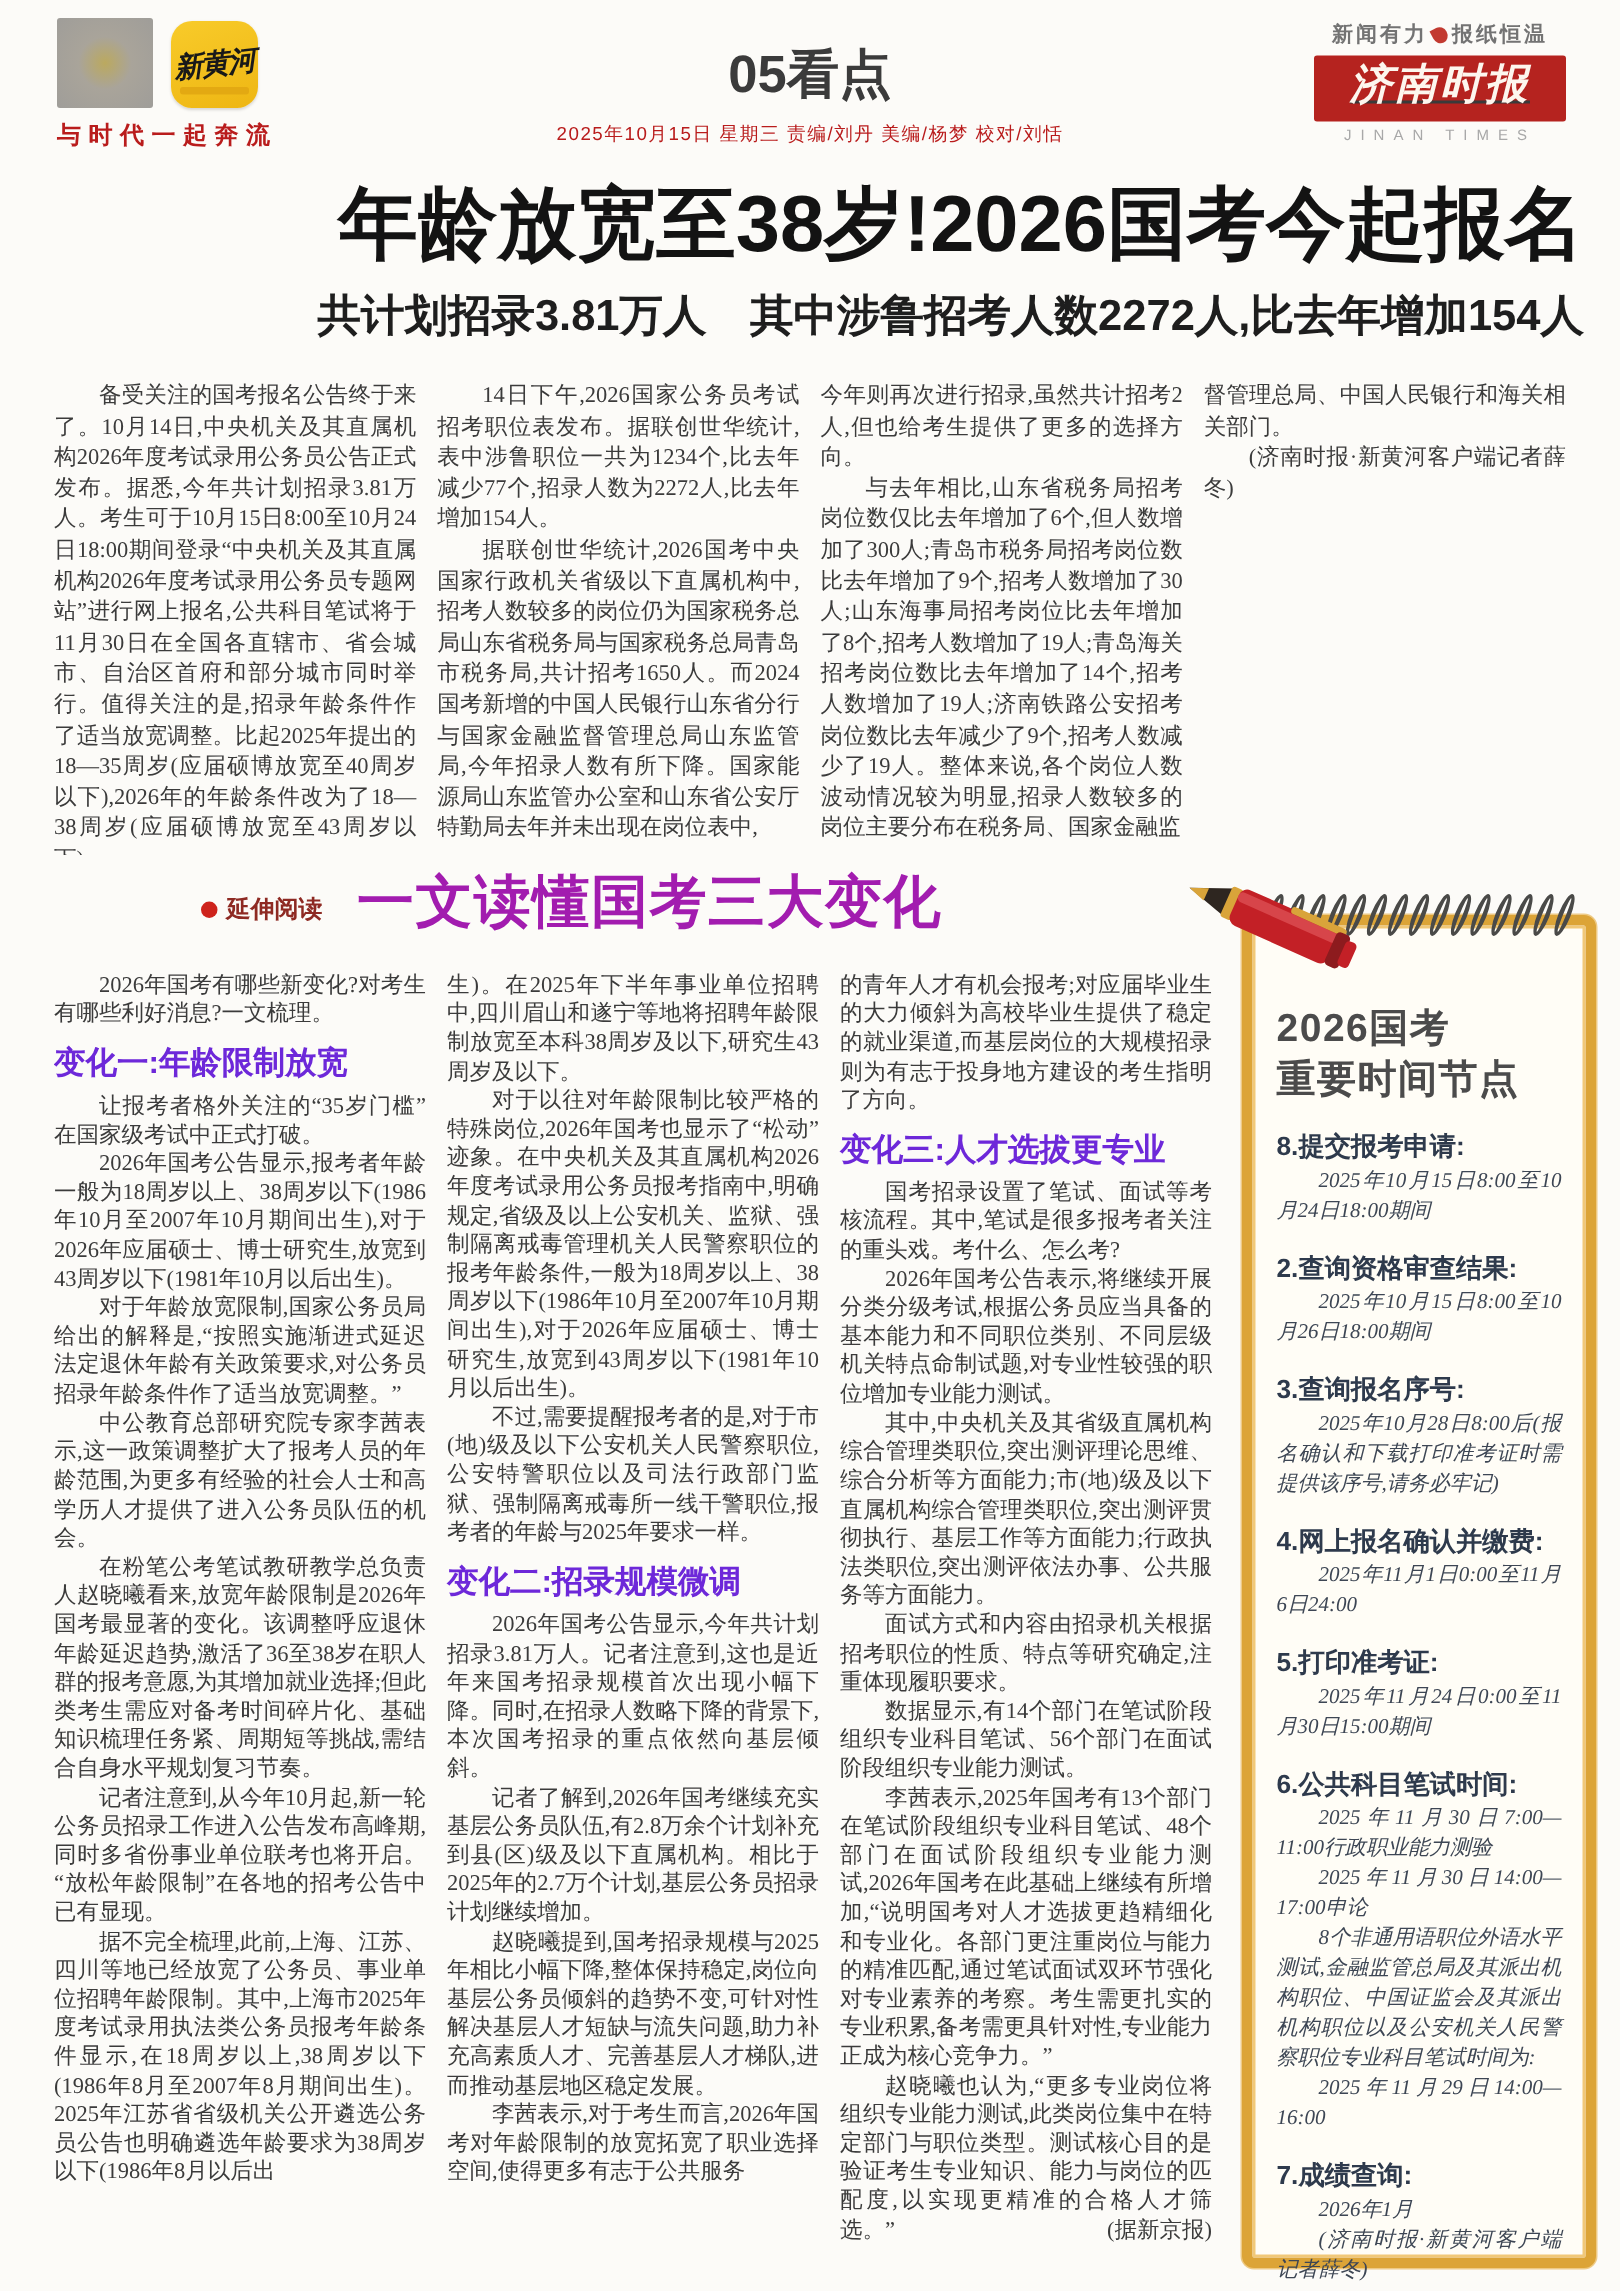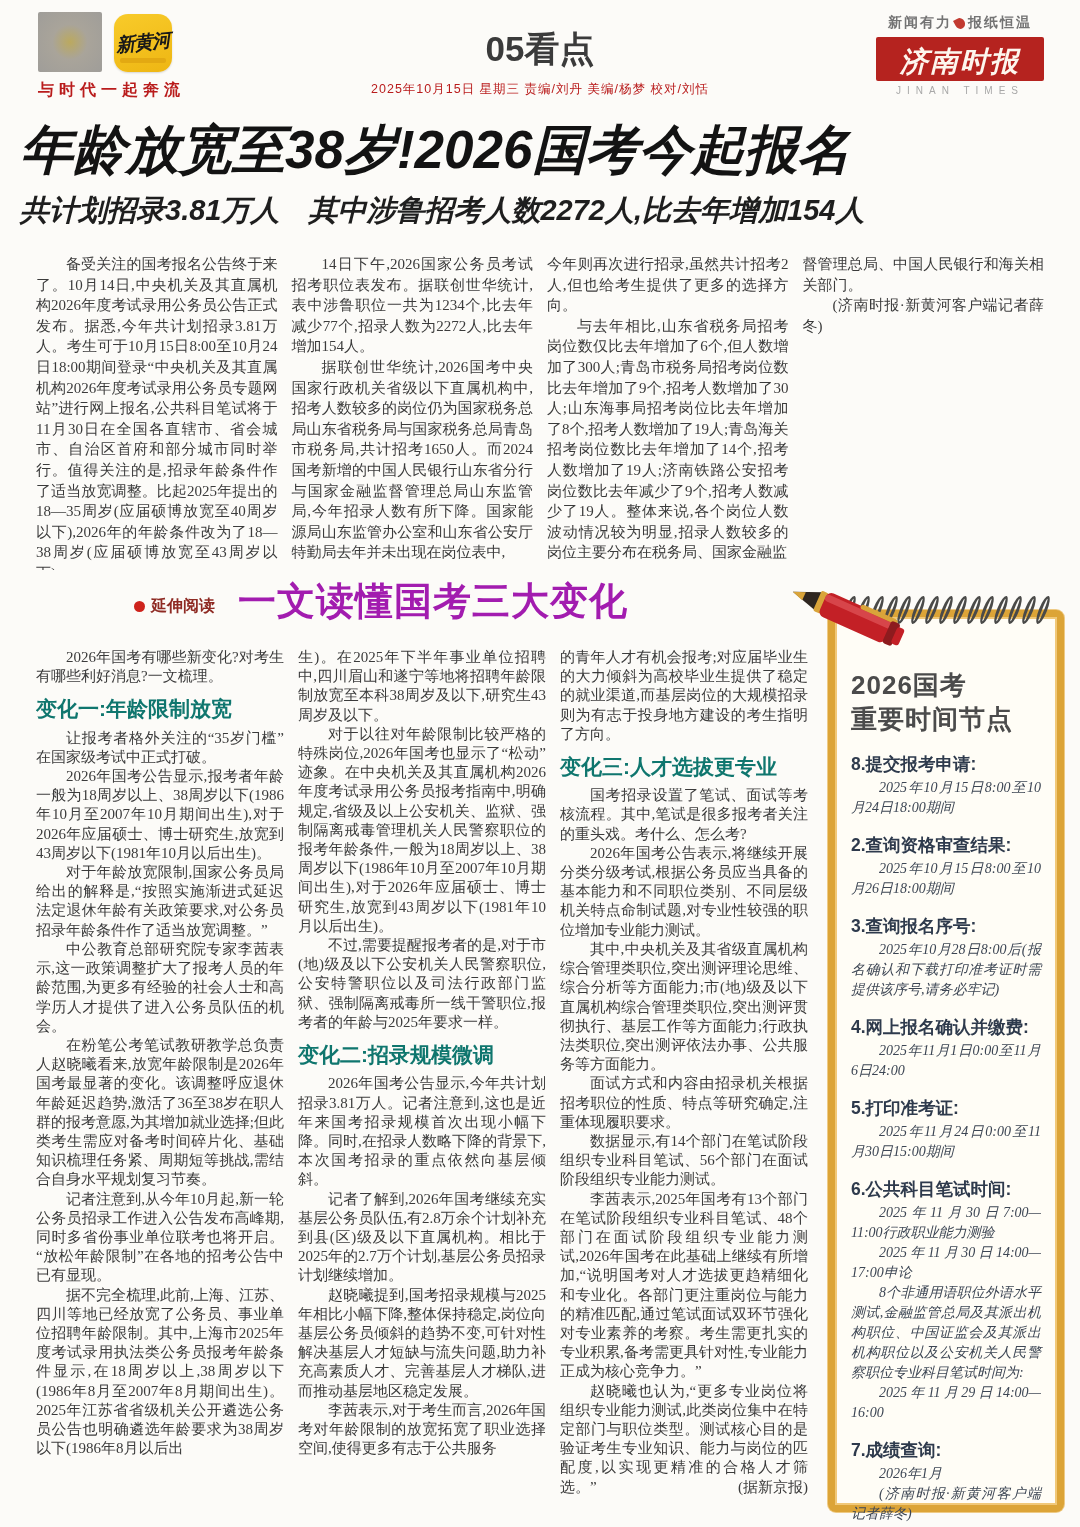--- a/index.html
+++ b/index.html
@@ -23,42 +23,42 @@
             font-weight:700; font-size:16px; letter-spacing:5px; color:#b91c1c; }
   .hdr-center { position:absolute; left:0; right:0; top:16px; text-align:center; }
   .page-label { font-family:"Liberation Sans", sans-serif; font-weight:900; font-size:35px; color:#3b3b3b; }
   .date-line { margin-top:8px; font-family:"Liberation Sans", sans-serif; font-size:12.5px; color:#b91c1c; letter-spacing:1px; }
   .hdr-right { position:absolute; right:0; top:4px; width:168px; text-align:center; }
   .tagline { font-family:"Liberation Sans", sans-serif; font-size:14px; font-weight:700;
              color:#737373; letter-spacing:2px; display:flex; align-items:center; justify-content:center; gap:3px; }
   .bird { display:inline-block; width:10px; height:11px; background:#c23a30;
           border-radius:0 70% 70% 70%; transform:rotate(-28deg); }
   .masthead-box { margin-top:5px; height:44px; background:#b5231f; border-radius:2px;
-                  display:flex; align-items:flex-end; justify-content:center; }
+                  display:flex; align-items:flex-start; justify-content:center;text-decoration:underline; }
   .masthead-box span { color:#fdf6ee; font-family:"Liberation Serif", serif; font-style:italic;
                        font-weight:900; font-size:28px; letter-spacing:2px; }
   .masthead-en { margin-top:4px; font-family:"Liberation Sans", sans-serif; font-size:10px;
                  letter-spacing:6px; color:#a8a8a8; }
 
   
-  .headline { position:absolute; top:120px; left:20px; right:24px; text-align:left;font-style:italic; }
+  .headline { position:absolute; top:120px; left:31px; right:24px; text-align:right; }
   .headline h1 { font-family:"Liberation Sans", sans-serif; font-weight:900; font-size:53px;
                  color:#131313; letter-spacing:0; line-height:1.12; }
   .headline h2 { margin-top:12px; font-family:"Liberation Sans", sans-serif; font-weight:700;
                  font-size:29px; color:#1e1e1e; }
 
   
   .top-article { position:absolute; top:254px; left:36px; width:1008px; height:316px;
                  display:flex; gap:14px; overflow:hidden; }
   .top-article .col { flex:1 1 0; font-size:15px; line-height:20.6px; text-align:justify; color:#3b3b3b; }
   .top-article p, .feature-cols p { text-align:justify; }
   p.blk-p { text-indent:2em; }
   p.blk-pc { text-indent:0; }
   p.blk-h { font-family:"Liberation Sans", sans-serif; font-weight:900; font-size:21px;
-            color:#0f766e; text-indent:0; margin:10px 0 6px; line-height:1.25; }
+            color:#6d28d9; text-indent:0; margin:10px 0 6px; line-height:1.25; }
   p.blk-sign { text-indent:0; text-align:right; margin-top:-19px; }
 
   
   .kicker { position:absolute; left:134px; top:596px; display:flex; align-items:center; gap:6px;
             font-family:"Liberation Sans", sans-serif; font-weight:700; font-size:16px; color:#8e2a23; }
   .kicker .dot { width:11px; height:11px; border-radius:50%; background:#ce231c; }
   .feature-title { position:absolute; left:238px; top:576px; font-family:"Liberation Sans", sans-serif;
                    font-weight:900; font-size:38px; color:#a21caf; letter-spacing:1px; }
   .feature-cols { position:absolute; left:36px; top:648px; width:772px; height:872px;
                   display:flex; gap:14px; overflow:hidden; }

